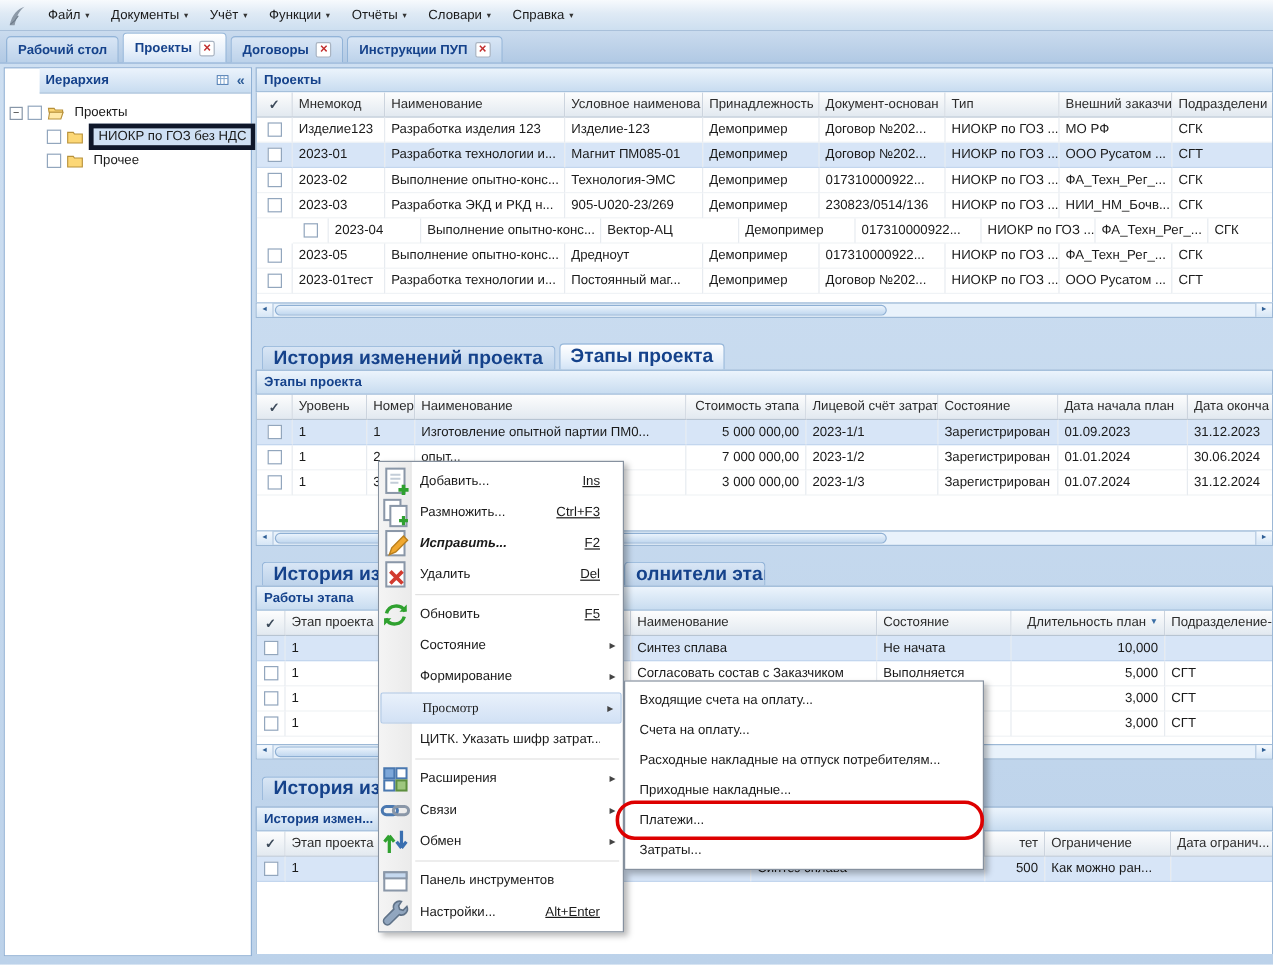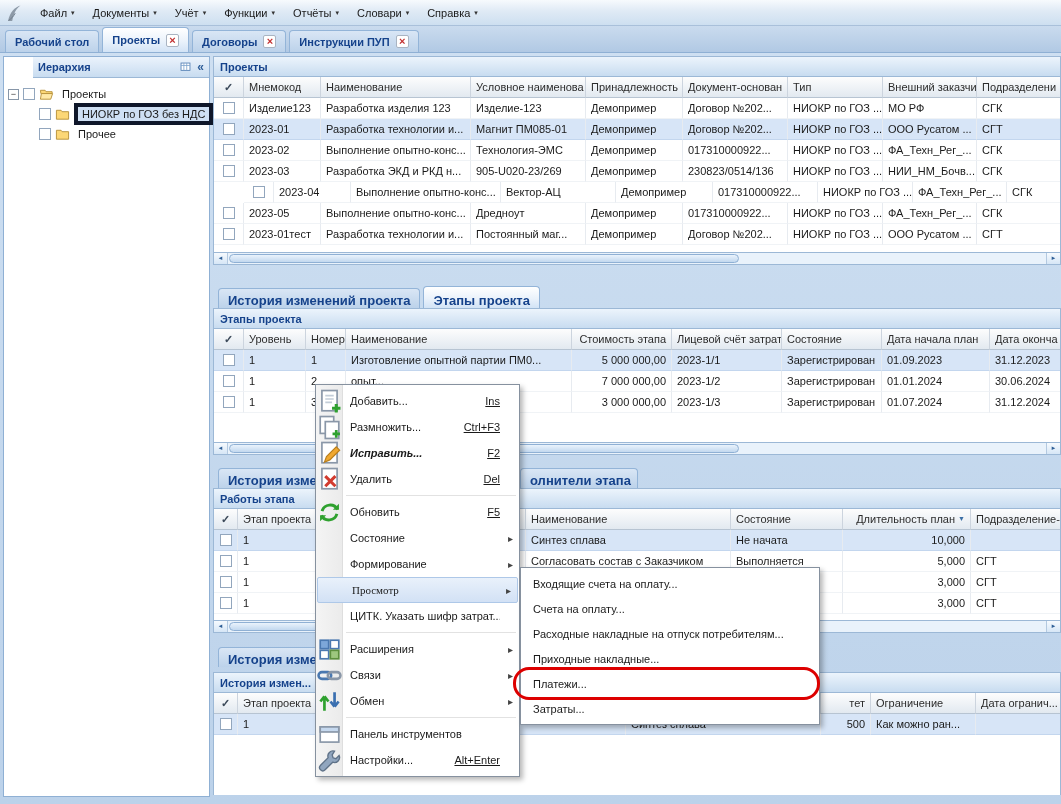--- a/index.html
+++ b/index.html
@@ -67,21 +67,21 @@
   .hscroll { position: absolute; left: 0; right: 0; height: 13px; background: #e9f2fb;
     border: 1px solid #9cb8d6; display: flex; align-items: center; }
   .hs-btn { width: 14px; height: 11px; font-size: 6px; line-height: 11px; text-align: center; color: #2f5f96;
     background: linear-gradient(#f6fafe, #d6e6f6); border-right: 1px solid #b3c9e0; flex: none; }
   .hs-btn.right { margin-left: auto; border-right: none; border-left: 1px solid #b3c9e0; }
   .hs-thumb { position: absolute; top: 1px; height: 9px;
     background: linear-gradient(#eaf3fc, #c2d8ef); border: 1px solid #8fb0d4; border-radius: 5px; }
 
   
   .subtabs { position: absolute; left: 0; right: 0; height: 22px; display: flex; align-items: flex-end; padding-left: 5px; gap: 3px; }
-  .subtabs .tab { height: 20px; font-size: 13px; align-items: flex-end; }
+  .subtabs .tab { height: 20px; font-size: 16px; }
   .subtabs .tab.active { height: 22px; }
   .abs-tab { position: absolute; bottom: 0; }
 
   
   .cmenu { position: absolute; left: 315px; top: 384px; width: 205px; background: #fff;
     border: 1px solid #86919f; box-shadow: 3px 3px 5px rgba(0,0,0,.28); padding: 3px 0; z-index: 50; }
   .cm-gutter { position: absolute; left: 0; top: 0; bottom: 0; width: 27px;
     background: linear-gradient(90deg, #f4f4f4, #ebebeb); border-right: 1px solid #dedede; }
   .cm-item { position: relative; height: 26px; display: flex; align-items: center; padding: 0 6px 0 0; cursor: default; }
   .cm-icn { width: 27px; display: flex; justify-content: center; flex: none; }

